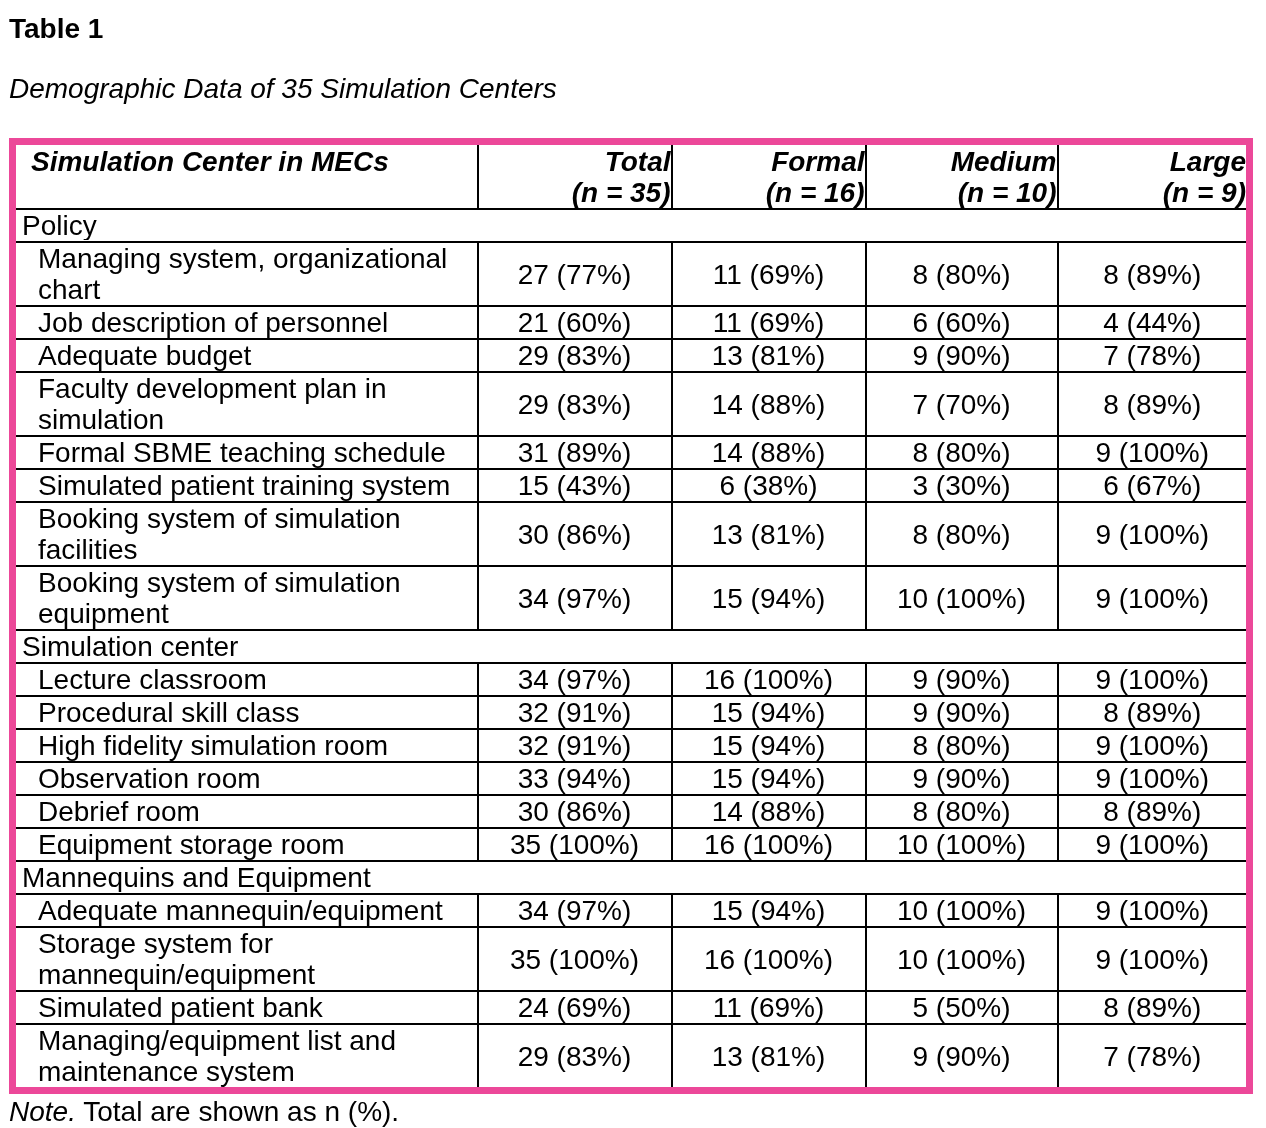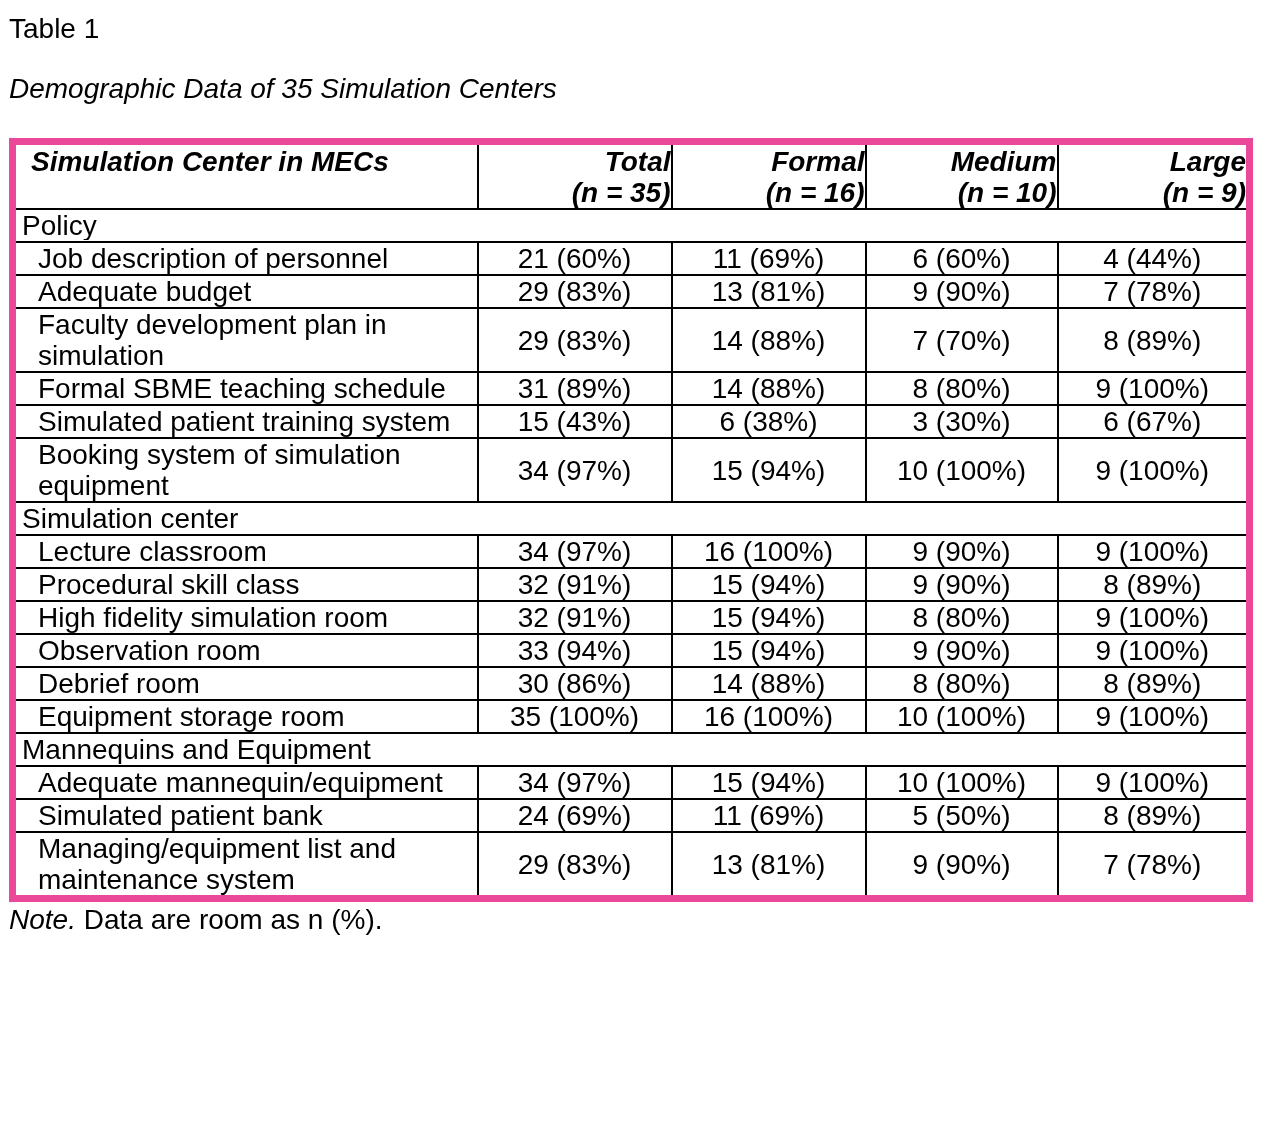--- a/index.html
+++ b/index.html
@@ -7,21 +7,21 @@
   body {
     width: 1266px;
     height: 1128px;
     overflow: hidden;
     font-family: "Liberation Sans", sans-serif;
     font-size: 28px;
     color: #000000;
     padding: 10px 18px 0 9px;
   }
   .title {
-    font-weight: normal;
+    font-weight: bold;
     line-height: 32px;
     margin-top: 3px;
   }
   .subtitle {
     font-style: italic;
     line-height: 32px;
     margin-top: 28px;
   }
   table.demo {
     border-collapse: collapse;
@@ -103,20 +103,27 @@
           <span class="hline">Large</span>
           <span class="hline">(n = 9)</span>
         </th>
       </tr>
     </thead>
     <tbody id="table-body">
   <tr>
     <td class="section" colspan="5">Policy</td>
   </tr>
 
+  <tr>
+    <td class="label">Managing system, organizational chart</td>
+    <td class="val">27 (77%)</td>
+    <td class="val">11 (69%)</td>
+    <td class="val">8 (80%)</td>
+    <td class="val">8 (89%)</td>
+  </tr>
 
   <tr>
     <td class="label">Job description of personnel</td>
     <td class="val">21 (60%)</td>
     <td class="val">11 (69%)</td>
     <td class="val">6 (60%)</td>
     <td class="val">4 (44%)</td>
   </tr>
 
   <tr>
@@ -144,20 +151,27 @@
   </tr>
 
   <tr>
     <td class="label">Simulated patient training system</td>
     <td class="val">15 (43%)</td>
     <td class="val">6 (38%)</td>
     <td class="val">3 (30%)</td>
     <td class="val">6 (67%)</td>
   </tr>
 
+  <tr>
+    <td class="label">Booking system of simulation facilities</td>
+    <td class="val">30 (86%)</td>
+    <td class="val">13 (81%)</td>
+    <td class="val">8 (80%)</td>
+    <td class="val">9 (100%)</td>
+  </tr>
 
   <tr>
     <td class="label">Booking system of simulation equipment</td>
     <td class="val">34 (97%)</td>
     <td class="val">15 (94%)</td>
     <td class="val">10 (100%)</td>
     <td class="val">9 (100%)</td>
   </tr>
 
   <tr>
@@ -217,36 +231,43 @@
   </tr>
 
   <tr>
     <td class="label">Adequate mannequin/⁠equipment</td>
     <td class="val">34 (97%)</td>
     <td class="val">15 (94%)</td>
     <td class="val">10 (100%)</td>
     <td class="val">9 (100%)</td>
   </tr>
 
+  <tr>
+    <td class="label">Storage system for mannequin/⁠equipment</td>
+    <td class="val">35 (100%)</td>
+    <td class="val">16 (100%)</td>
+    <td class="val">10 (100%)</td>
+    <td class="val">9 (100%)</td>
+  </tr>
 
   <tr>
     <td class="label">Simulated patient bank</td>
     <td class="val">24 (69%)</td>
     <td class="val">11 (69%)</td>
     <td class="val">5 (50%)</td>
     <td class="val">8 (89%)</td>
   </tr>
 
   <tr>
     <td class="label">Managing/⁠equipment list and maintenance system</td>
     <td class="val">29 (83%)</td>
     <td class="val">13 (81%)</td>
     <td class="val">9 (90%)</td>
     <td class="val">7 (78%)</td>
   </tr>
 </tbody>
   </table>
 
   <div class="note">
-    <span class="note-italic">Note.</span><span> Data are room as n (%).</span>
+    <span class="note-italic">Note.</span><span> Total are shown as n (%).</span>
   </div>
 
 </div>
 
 </body></html>

